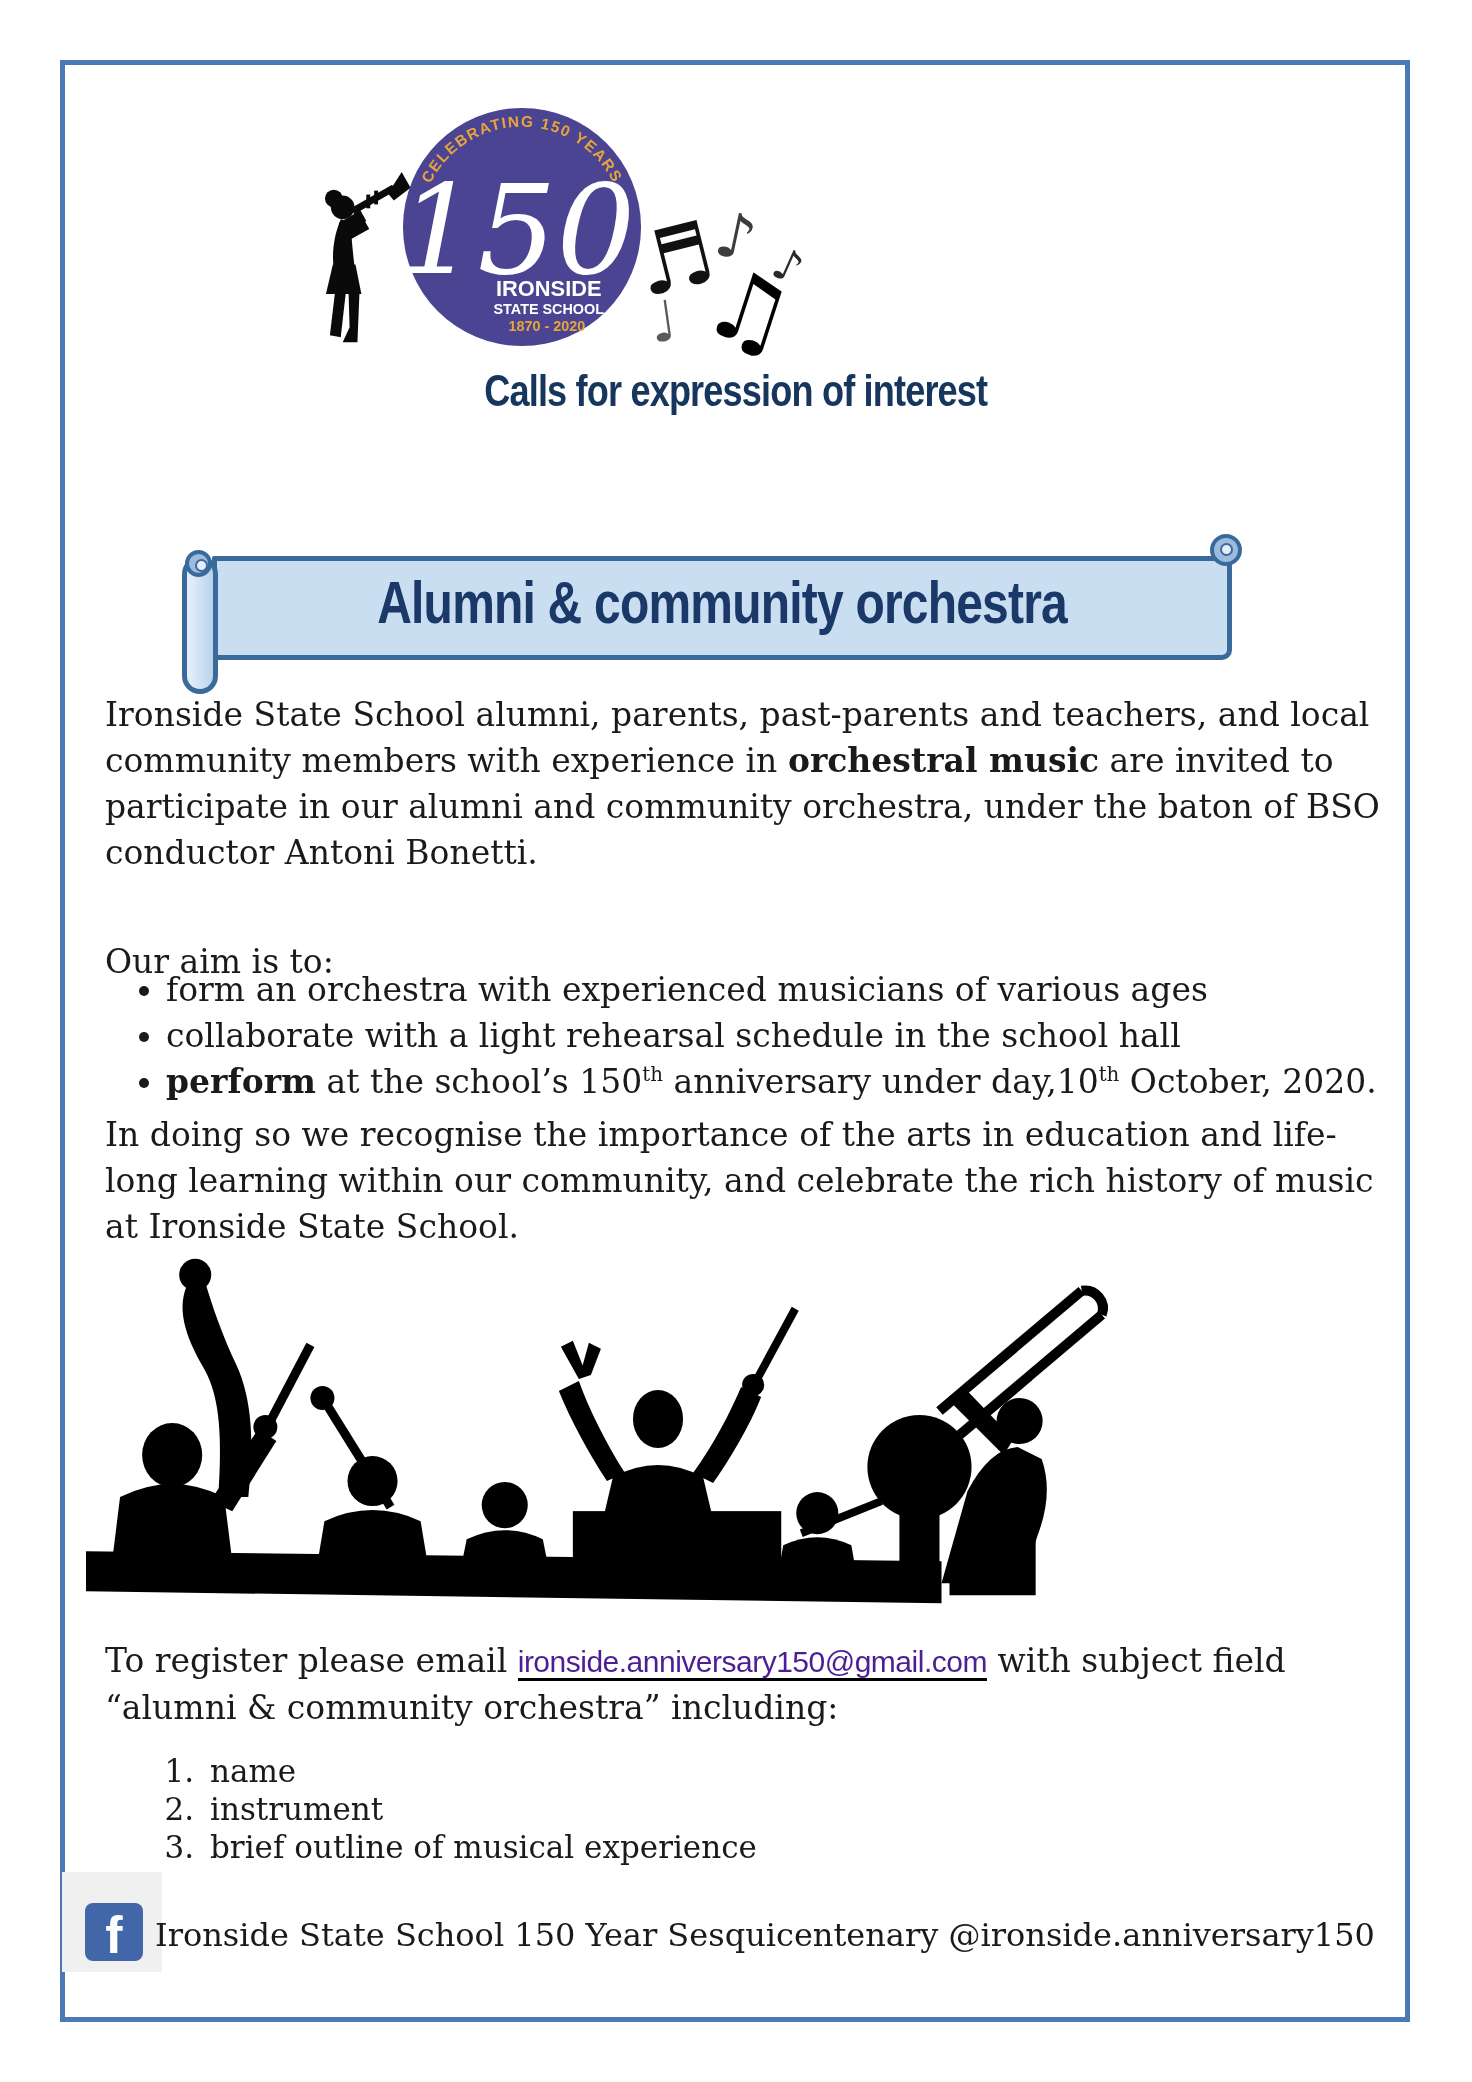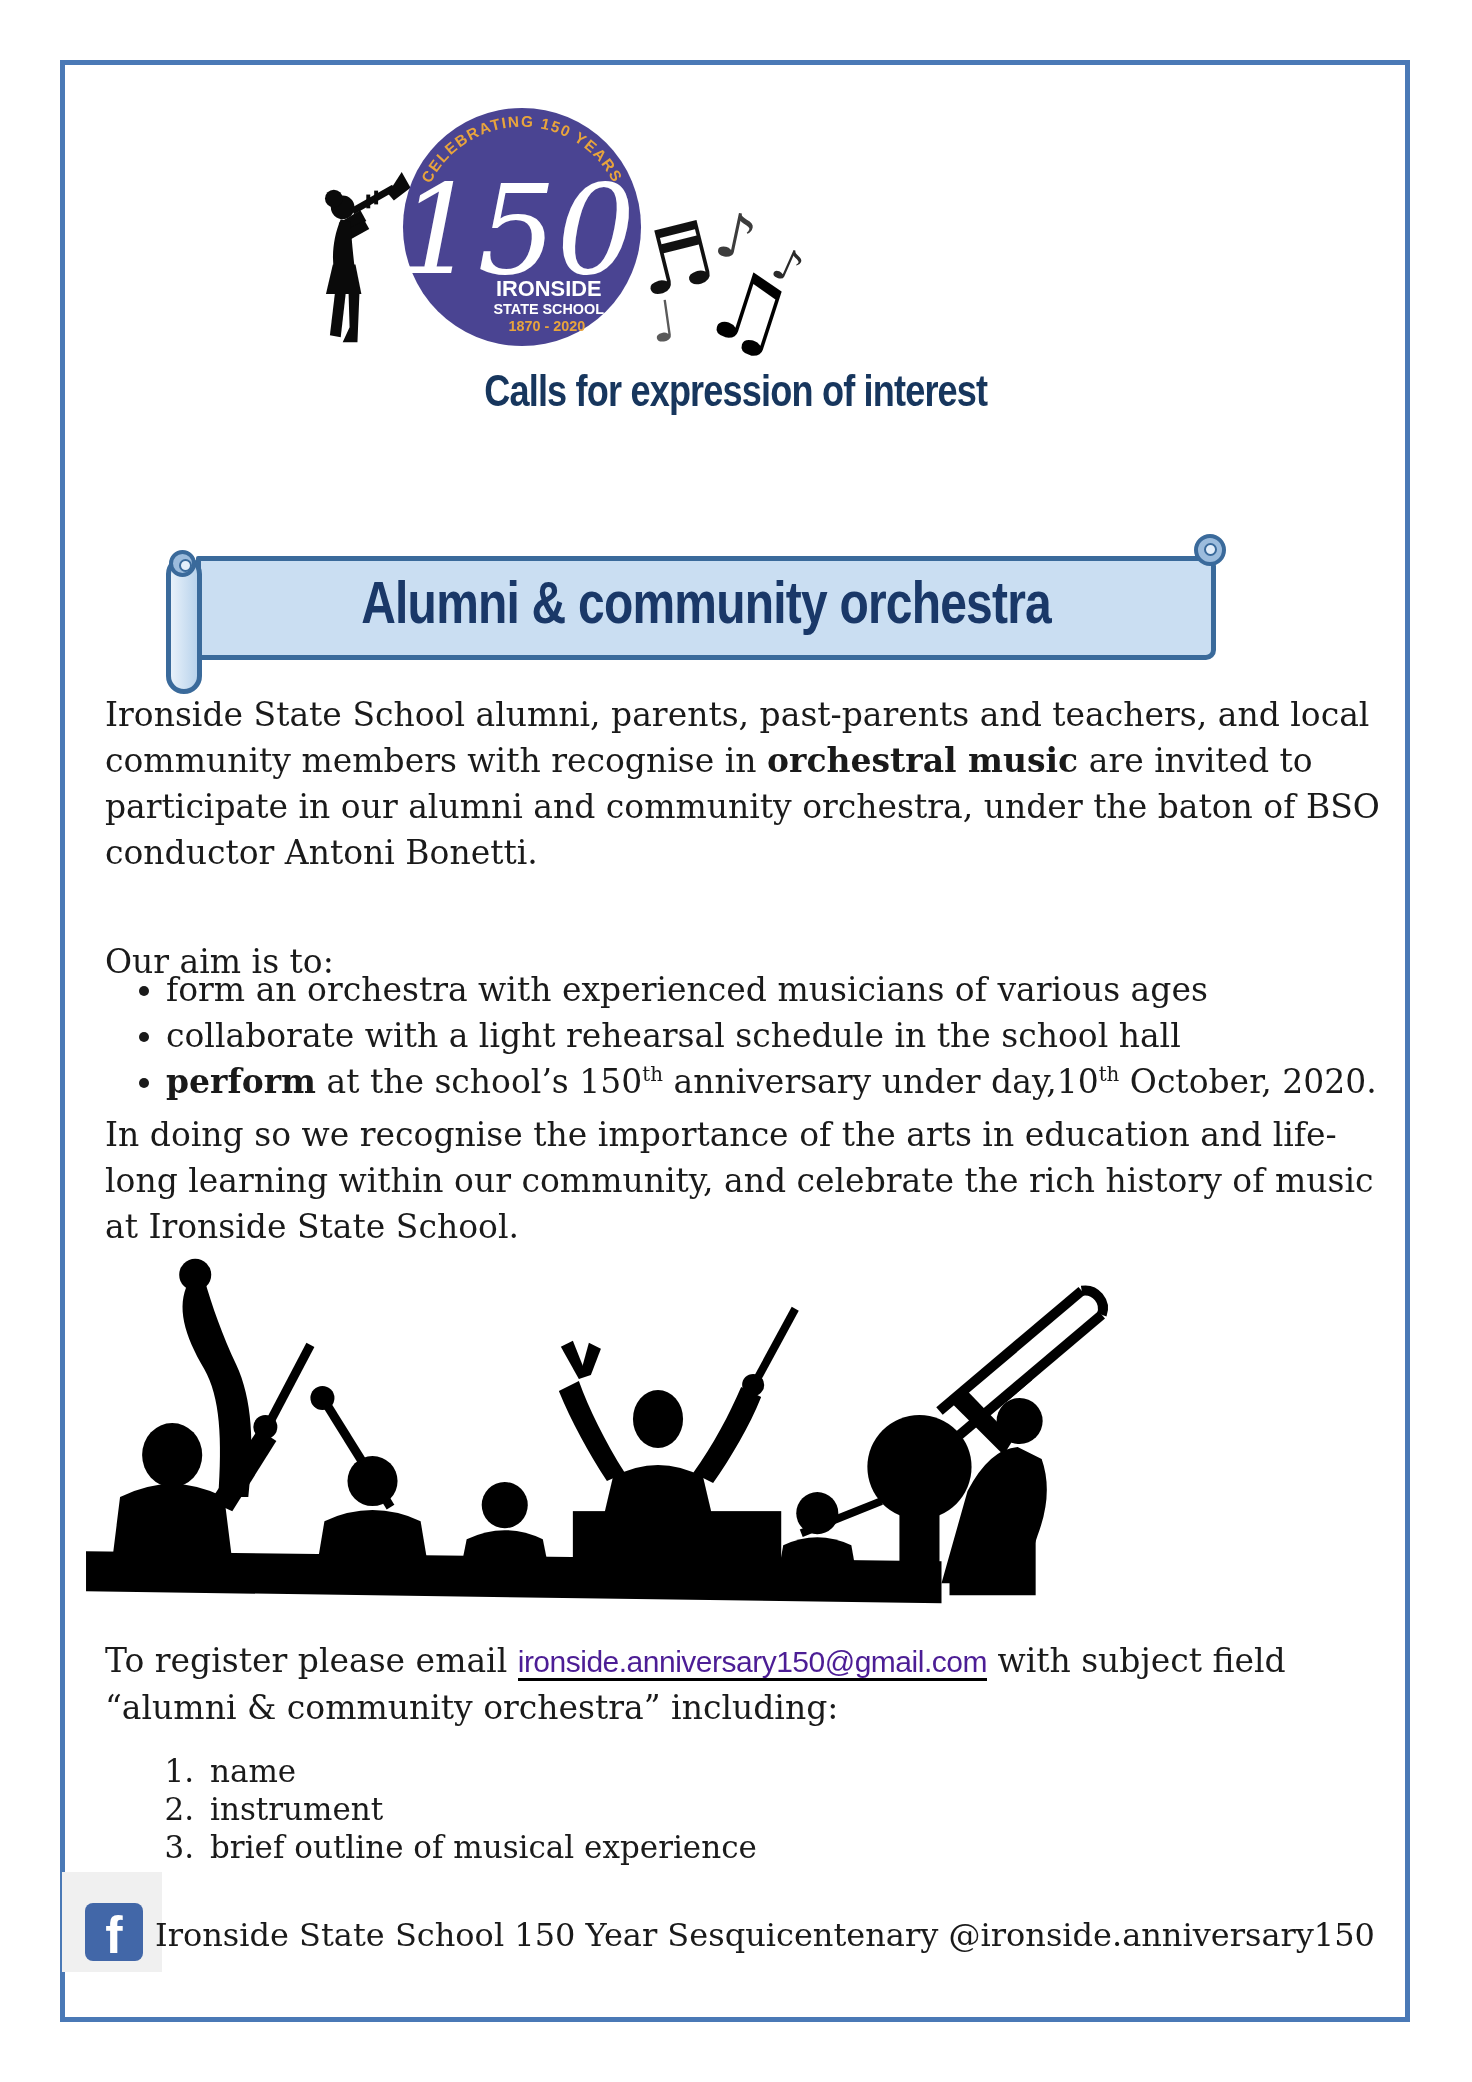--- a/index.html
+++ b/index.html
@@ -15,21 +15,21 @@
   .notes{position:absolute;left:632px;top:210px;width:190px;height:165px;}
   .note{position:absolute;line-height:1;font-family:"DejaVu Sans",sans-serif;}
 
   
   .call-heading{position:absolute;left:0;top:366px;width:100%;text-align:center;}
   .call-heading span{display:inline-block;transform:scaleX(.82);transform-origin:center;
      font-family:"Liberation Sans",sans-serif;font-weight:bold;font-size:44px;
      letter-spacing:-1px;color:#17365d;}
 
   
-  .banner{position:absolute;left:166px;top:546px;width:1054px;height:150px;}
+  .banner{position:absolute;left:182px;top:546px;width:1054px;height:150px;}
   .banner .band{position:absolute;left:30px;top:10px;width:1020px;height:104px;
      background:#cadef2;border:5px solid #3a6a9b;box-sizing:border-box;
      border-radius:2px 10px 10px 2px;}
   .banner .tube{position:absolute;left:0;top:10px;width:36px;height:138px;
      background:linear-gradient(90deg,#e8f1fa,#b9d3ec);border:5px solid #3a6a9b;
      box-sizing:border-box;border-radius:18px;}
   .banner .curl{position:absolute;border-radius:50%;background:#9cbcdd;
      border:4px solid #3a6a9b;box-sizing:border-box;}
   .curl-left{left:3px;top:4px;width:27px;height:27px;}
   .curl-right{right:-6px;top:-12px;width:32px;height:32px;}
@@ -131,21 +131,21 @@
         <span class="dot"></span>
       </div>
     <div class="curl curl-right">
         <span class="dot"></span>
       </div>
     <div class="band-text">
       <span>Alumni &amp; community orchestra</span>
     </div>
   </div>
 
-  <div class="bodyblock p1"><span>Ironside State School alumni, parents, past-parents and teachers, and local community members with recognise in </span><span class="b">orchestral music</span><span> are invited to participate in our alumni and community orchestra, under the baton of BSO conductor Antoni Bonetti.</span></div>
+  <div class="bodyblock p1"><span>Ironside State School alumni, parents, past-parents and teachers, and local community members with experience in </span><span class="b">orchestral music</span><span> are invited to participate in our alumni and community orchestra, under the baton of BSO conductor Antoni Bonetti.</span></div>
 
   <div class="bodyblock p2">Our aim is to:</div>
 
   <ul class="bodyblock aims">
     <li>form an orchestra with experienced musicians of various ages</li>
     <li>collaborate with a light rehearsal schedule in the school hall</li>
     <li><span class="b">perform</span><span> at the school’s 150</span><sup>th</sup><span> anniversary under day,10</span><sup>th</sup><span> October, 2020.</span></li>
   </ul>
 
   <div class="bodyblock p3">In doing so we recognise the importance of the arts in education and life-long learning within our community, and celebrate the rich history of music at Ironside State School.</div>

